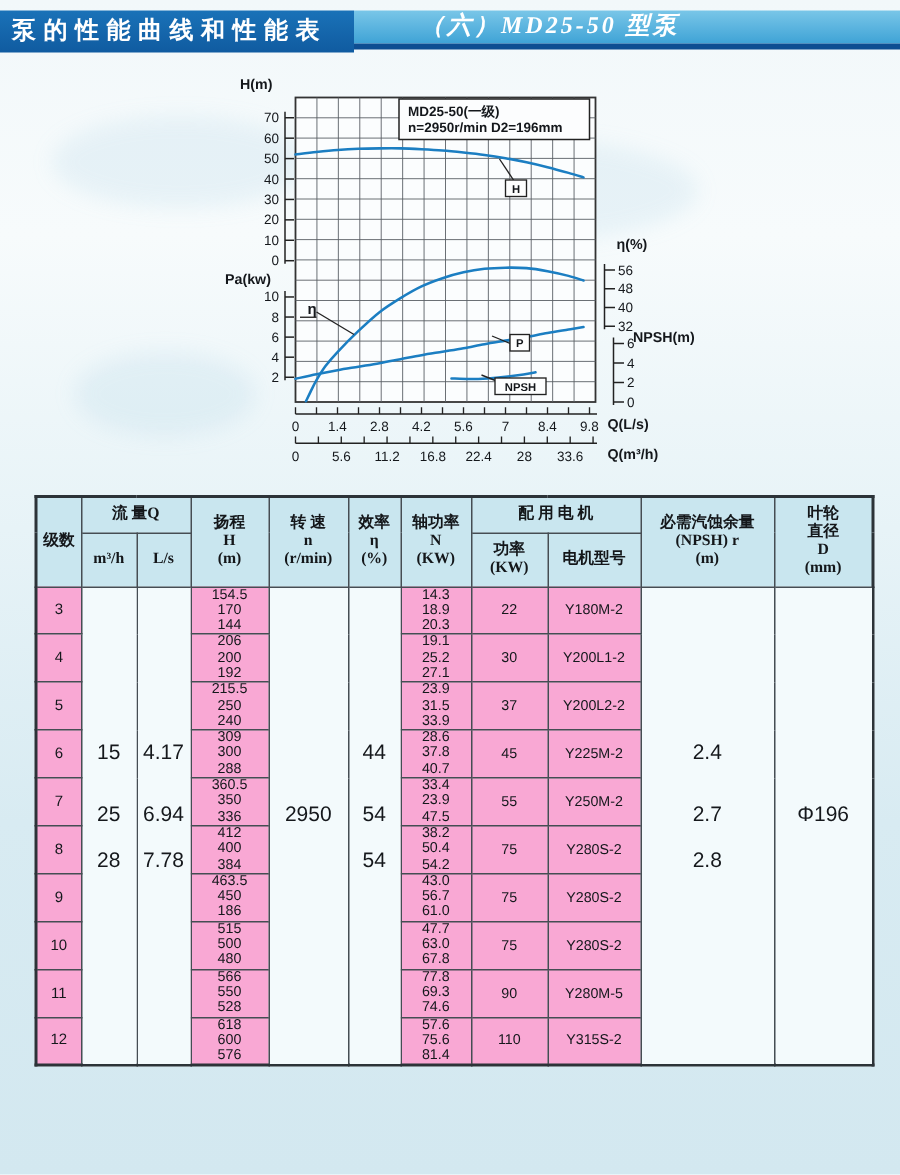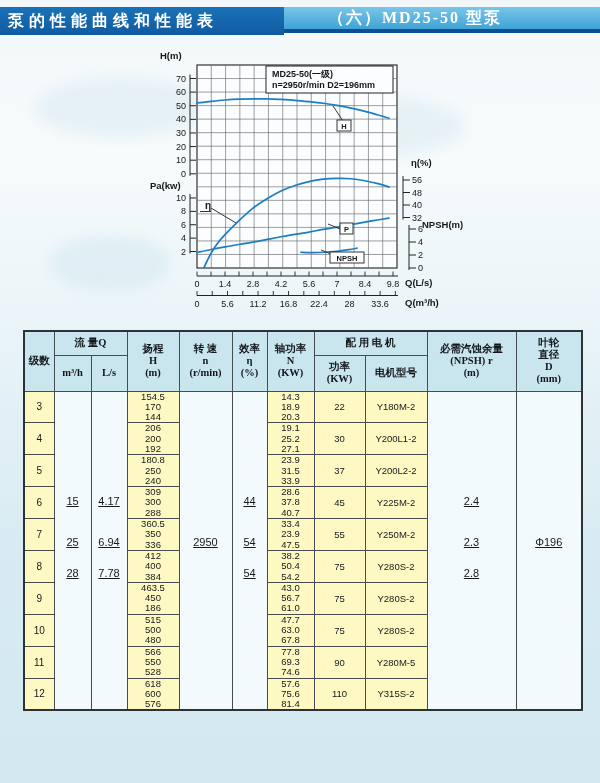--- a/index.html
+++ b/index.html
@@ -3,45 +3,45 @@
 <meta charset="utf-8">
 <style>
   html,body{margin:0;padding:0;}
   body{
     width:600px;height:783px;position:relative;overflow:hidden;
     background:linear-gradient(180deg,#f2f8fa 0%,#f7fbfc 20%,#e7f3f7 45%,#d8ebf2 70%,#d3e8f0 100%);
     font-family:"Liberation Sans",sans-serif;color:#1a1d21;
   }
   .topbar{position:absolute;left:0;top:7px;width:600px;height:28px;display:flex;}
   .topbar-left{
-    width:284px;height:28px;background:linear-gradient(180deg,#1a72b8,#105ba0);
+    width:236px;height:28px;background:linear-gradient(180deg,#1a72b8,#105ba0);
     color:#fff;font-family:"Liberation Serif",serif;font-weight:bold;font-size:16px;
     letter-spacing:5px;line-height:28px;padding-left:8px;box-sizing:border-box;white-space:nowrap;
   }
   .topbar-right{
     flex:1;height:22px;background:linear-gradient(180deg,#79c6e8,#3fa3d6);
     border-bottom:4px solid #0e4e92;color:#fff;font-family:"Liberation Serif",serif;
-    font-weight:bold;font-size:16px;letter-spacing:2px;line-height:22px;padding-left:44px;white-space:nowrap;
+    font-weight:bold;font-size:16px;letter-spacing:2px;line-height:22px;padding-left:44px;white-space:nowrap;font-style:italic;
   }
   .wm{position:absolute;border-radius:50%;background:rgba(125,185,215,.13);filter:blur(7px);}
   #chart-svg{position:absolute;left:0;top:0;width:600px;height:322px;}
   .ptable{
     position:absolute;left:23px;top:330px;border-collapse:collapse;table-layout:fixed;
     border:2px solid #2c3338;background:#eef7fa;
   }
   .ptable th,.ptable td{border:1px solid #454d53;padding:0;text-align:center;vertical-align:middle;}
   .ptable th{
     background:#c9e6ef;font-family:"Liberation Serif",serif;font-weight:bold;
     font-size:10.5px;line-height:12px;white-space:pre-line;color:#14171a;
   }
-  .ptable td{background:#fef9c3;font-size:9.5px;color:#15181c;}
+  .ptable td{background:#f9a8d4;font-size:9.5px;color:#15181c;}
   .ptable tbody tr{height:31.6px;}
   .ln{line-height:10.3px;font-size:9.5px;}
   td.merged{position:relative;background:#f3fafc;}
-  td.merged .mv{position:absolute;left:0;right:0;text-align:center;transform:translateY(-50%);font-size:11px;text-decoration:underline;}
+  td.merged .mv{position:absolute;left:0;right:0;text-align:center;transform:translateY(-50%);font-size:14px;}
   .stage-num{font-size:10px;}
 </style>
 </head>
 <body>
 
 <div class="wm" style="left:35px;top:78px;width:170px;height:60px;"></div>
 <div class="wm" style="left:205px;top:92px;width:260px;height:70px;"></div>
 <div class="wm" style="left:50px;top:235px;width:120px;height:55px;"></div>
 
 <div class="topbar">
@@ -284,21 +284,21 @@
         </td>
         <td>
           <div class="ln">14.3</div>
           <div class="ln">18.9</div>
           <div class="ln">20.3</div>
         </td>
         <td>22</td>
         <td>Y180M-2</td>
         <td class="merged" rowspan="12">
           <span class="mv" style="top: 34.5%;">2.4</span>
-          <span class="mv" style="top: 47.3%;">2.3</span>
+          <span class="mv" style="top: 47.3%;">2.7</span>
           <span class="mv" style="top: 57.2%;">2.8</span>
         </td>
         <td class="merged" rowspan="12">
           <span class="mv" style="top: 47.3%;">Φ196</span>
         </td>
       </tr>
       <tr>
         <td><span class="stage-num">4</span></td>
         <td>
           <div class="ln">206</div>
@@ -309,21 +309,21 @@
           <div class="ln">19.1</div>
           <div class="ln">25.2</div>
           <div class="ln">27.1</div>
         </td>
         <td>30</td>
         <td>Y200L1-2</td>
       </tr>
       <tr>
         <td><span class="stage-num">5</span></td>
         <td>
-          <div class="ln">180.8</div>
+          <div class="ln">215.5</div>
           <div class="ln">250</div>
           <div class="ln">240</div>
         </td>
         <td>
           <div class="ln">23.9</div>
           <div class="ln">31.5</div>
           <div class="ln">33.9</div>
         </td>
         <td>37</td>
         <td>Y200L2-2</td>

